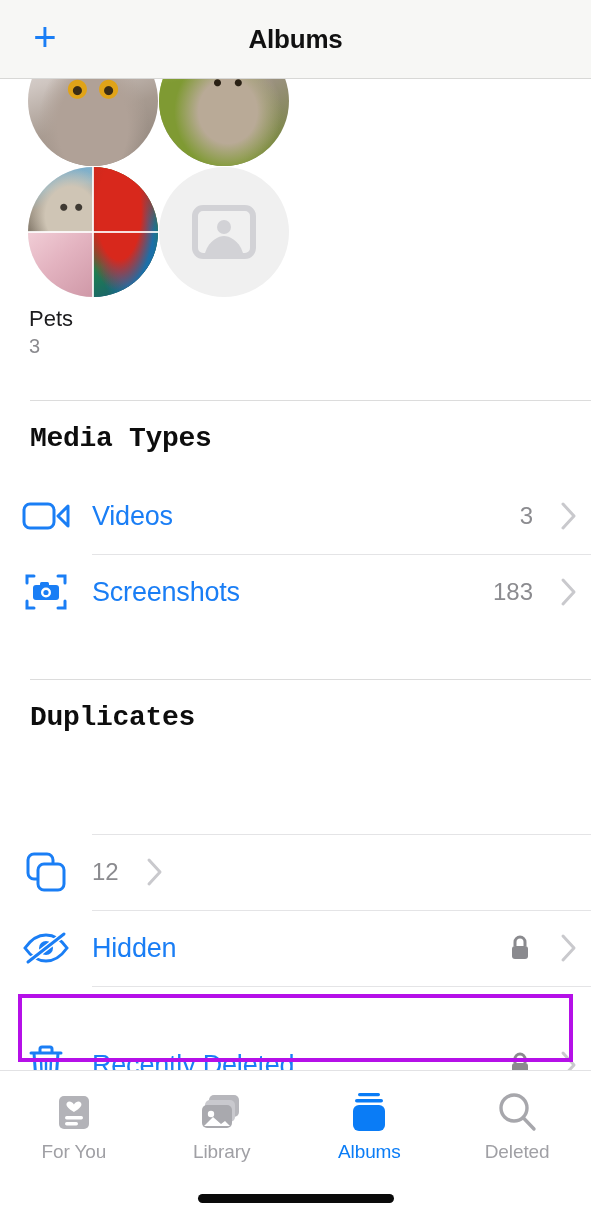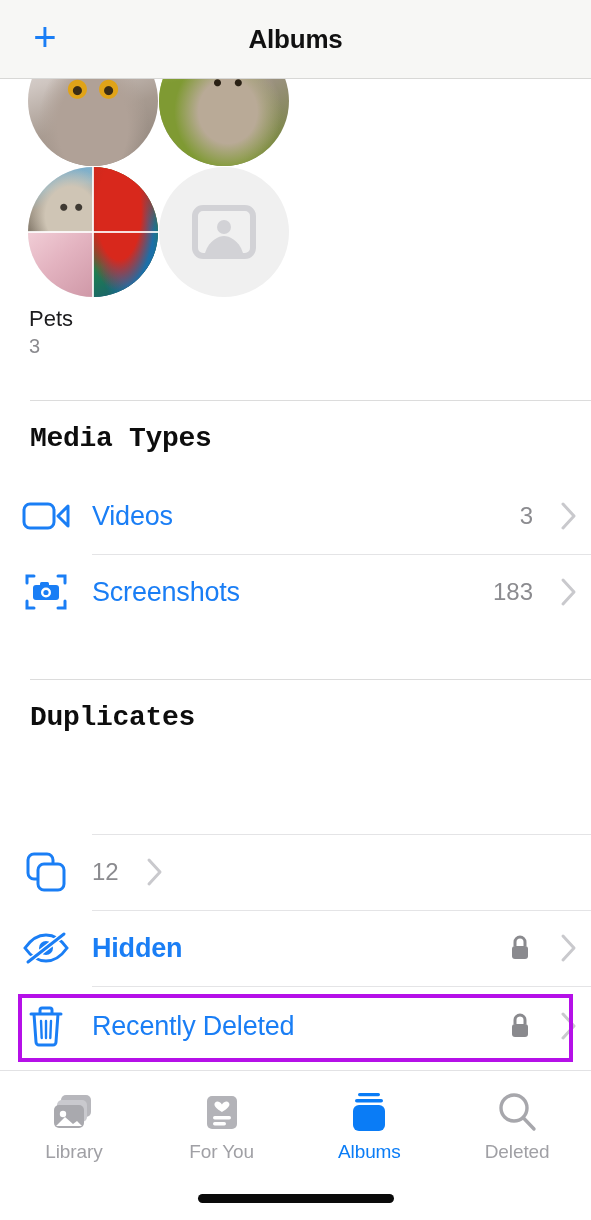--- a/index.html
+++ b/index.html
@@ -250,21 +250,21 @@
     </div>
     <div class="row-count">12</div>
     <div class="row-chev">
       <svg width="18" height="30" viewBox="0 0 18 30">
           <path d="M3 3 L14 15 L3 27" fill="none" stroke="#c9c9cd" stroke-width="3" stroke-linecap="round" stroke-linejoin="round"></path>
         </svg>
     </div>
   </div>
   <div class="row-sep" style="top:910px;"></div>
 
-  <div class="row" style="top:910px;font-weight:bold;">
+  <div class="row" style="top:910px;">
     <div class="row-icon">
       <svg width="48" height="34" viewBox="0 0 48 34">
         <path d="M3 17 C10 7 18 4 24 4 C30 4 38 7 45 17 C38 27 30 30 24 30 C18 30 10 27 3 17 Z" fill="none" stroke="#1a7ef5" stroke-width="3"></path>
         <circle cx="24" cy="17" r="7" fill="#1a7ef5"></circle>
         <path d="M6 31 L42 3" fill="none" stroke="#ffffff" stroke-width="6" stroke-linecap="round"></path>
         <path d="M6 31 L42 3" fill="none" stroke="#1a7ef5" stroke-width="3" stroke-linecap="round"></path>
       </svg>
     </div>
     <div class="row-label">Hidden</div>
     <div class="row-lock">
@@ -274,21 +274,21 @@
       </svg>
     </div>
     <div class="row-chev">
       <svg width="18" height="30" viewBox="0 0 18 30">
           <path d="M3 3 L14 15 L3 27" fill="none" stroke="#c9c9cd" stroke-width="3" stroke-linecap="round" stroke-linejoin="round"></path>
         </svg>
     </div>
   </div>
   <div class="row-sep" style="top:986px;"></div>
 
-  <div class="row" style="top:988px;">
+  <div class="row" style="top:1027px;">
     <div class="row-icon">
       <svg width="38" height="44" viewBox="0 0 38 44">
         <path d="M4 10 L34 10" stroke="#1a7ef5" stroke-width="3" stroke-linecap="round" fill="none"></path>
         <path d="M13 10 L13 6 A2 2 0 0 1 15 4 L23 4 A2 2 0 0 1 25 6 L25 10" fill="none" stroke="#1a7ef5" stroke-width="3"></path>
         <path d="M7 10 L9 38 A3 3 0 0 0 12 41 L26 41 A3 3 0 0 0 29 38 L31 10" fill="none" stroke="#1a7ef5" stroke-width="3" stroke-linejoin="round"></path>
         <g stroke="#1a7ef5" stroke-width="2.4" stroke-linecap="round">
           <path d="M14 17 L14.7 34"></path>
             <path d="M19 17 L19 34"></path>
             <path d="M24 17 L23.3 34"></path>
         </g>
@@ -306,43 +306,43 @@
           <path d="M3 3 L14 15 L3 27" fill="none" stroke="#c9c9cd" stroke-width="3" stroke-linecap="round" stroke-linejoin="round"></path>
         </svg>
     </div>
   </div>
 
   <div class="highlight-box"></div>
 
   <div class="tabbar">
     <div class="tab">
       <div class="tab-icon">
+        <svg width="36" height="40" viewBox="0 0 36 40">
+          <rect x="3" y="3" width="30" height="33" rx="5" fill="#b3b3b8"></rect>
+          <path d="M18 17 C14 11 8 13 8.4 17.6 C8.8 21.4 14.4 24.5 18 26.8 C21.6 24.5 27.2 21.4 27.6 17.6 C28 13 22 11 18 17 Z" fill="#ffffff" transform="translate(0,-5) scale(0.78) translate(5,4)"></path>
+          <rect x="9" y="23" width="18" height="3.4" rx="1.7" fill="#ffffff"></rect>
+          <rect x="9" y="29" width="13" height="3.4" rx="1.7" fill="#ffffff"></rect>
+        </svg>
+      </div>
+      <div class="tab-label">For You</div>
+    </div>
+
+    <div class="tab">
+      <div class="tab-icon">
         <svg width="44" height="40" viewBox="0 0 44 40">
           <rect x="9" y="2" width="30" height="22" rx="5" fill="#b7b7bc"></rect>
           <rect x="5" y="7" width="30" height="22" rx="5" fill="#c9c9ce"></rect>
           <rect x="2" y="12" width="30" height="23" rx="5" fill="#a9a9ae"></rect>
           <circle cx="11" cy="21" r="3.2" fill="#ffffff"></circle>
           <path d="M4 33 L13 24 L21 31 L25 28 L30 33 Z" fill="#ffffff"></path>
         </svg>
       </div>
       <div class="tab-label">Library</div>
     </div>
 
-    <div class="tab">
-      <div class="tab-icon">
-        <svg width="36" height="40" viewBox="0 0 36 40">
-          <rect x="3" y="3" width="30" height="33" rx="5" fill="#b3b3b8"></rect>
-          <path d="M18 17 C14 11 8 13 8.4 17.6 C8.8 21.4 14.4 24.5 18 26.8 C21.6 24.5 27.2 21.4 27.6 17.6 C28 13 22 11 18 17 Z" fill="#ffffff" transform="translate(0,-5) scale(0.78) translate(5,4)"></path>
-          <rect x="9" y="23" width="18" height="3.4" rx="1.7" fill="#ffffff"></rect>
-          <rect x="9" y="29" width="13" height="3.4" rx="1.7" fill="#ffffff"></rect>
-        </svg>
-      </div>
-      <div class="tab-label">For You</div>
-    </div>
-
     <div class="tab active">
       <div class="tab-icon">
         <svg width="44" height="42" viewBox="0 0 44 42">
           <rect x="11" y="2" width="22" height="3.2" rx="1.6" fill="#0a7cf6"></rect>
           <rect x="8" y="8" width="28" height="3.6" rx="1.8" fill="#0a7cf6"></rect>
           <rect x="6" y="14" width="32" height="26" rx="6" fill="#0a7cf6"></rect>
         </svg>
       </div>
       <div class="tab-label">Albums</div>
     </div>

